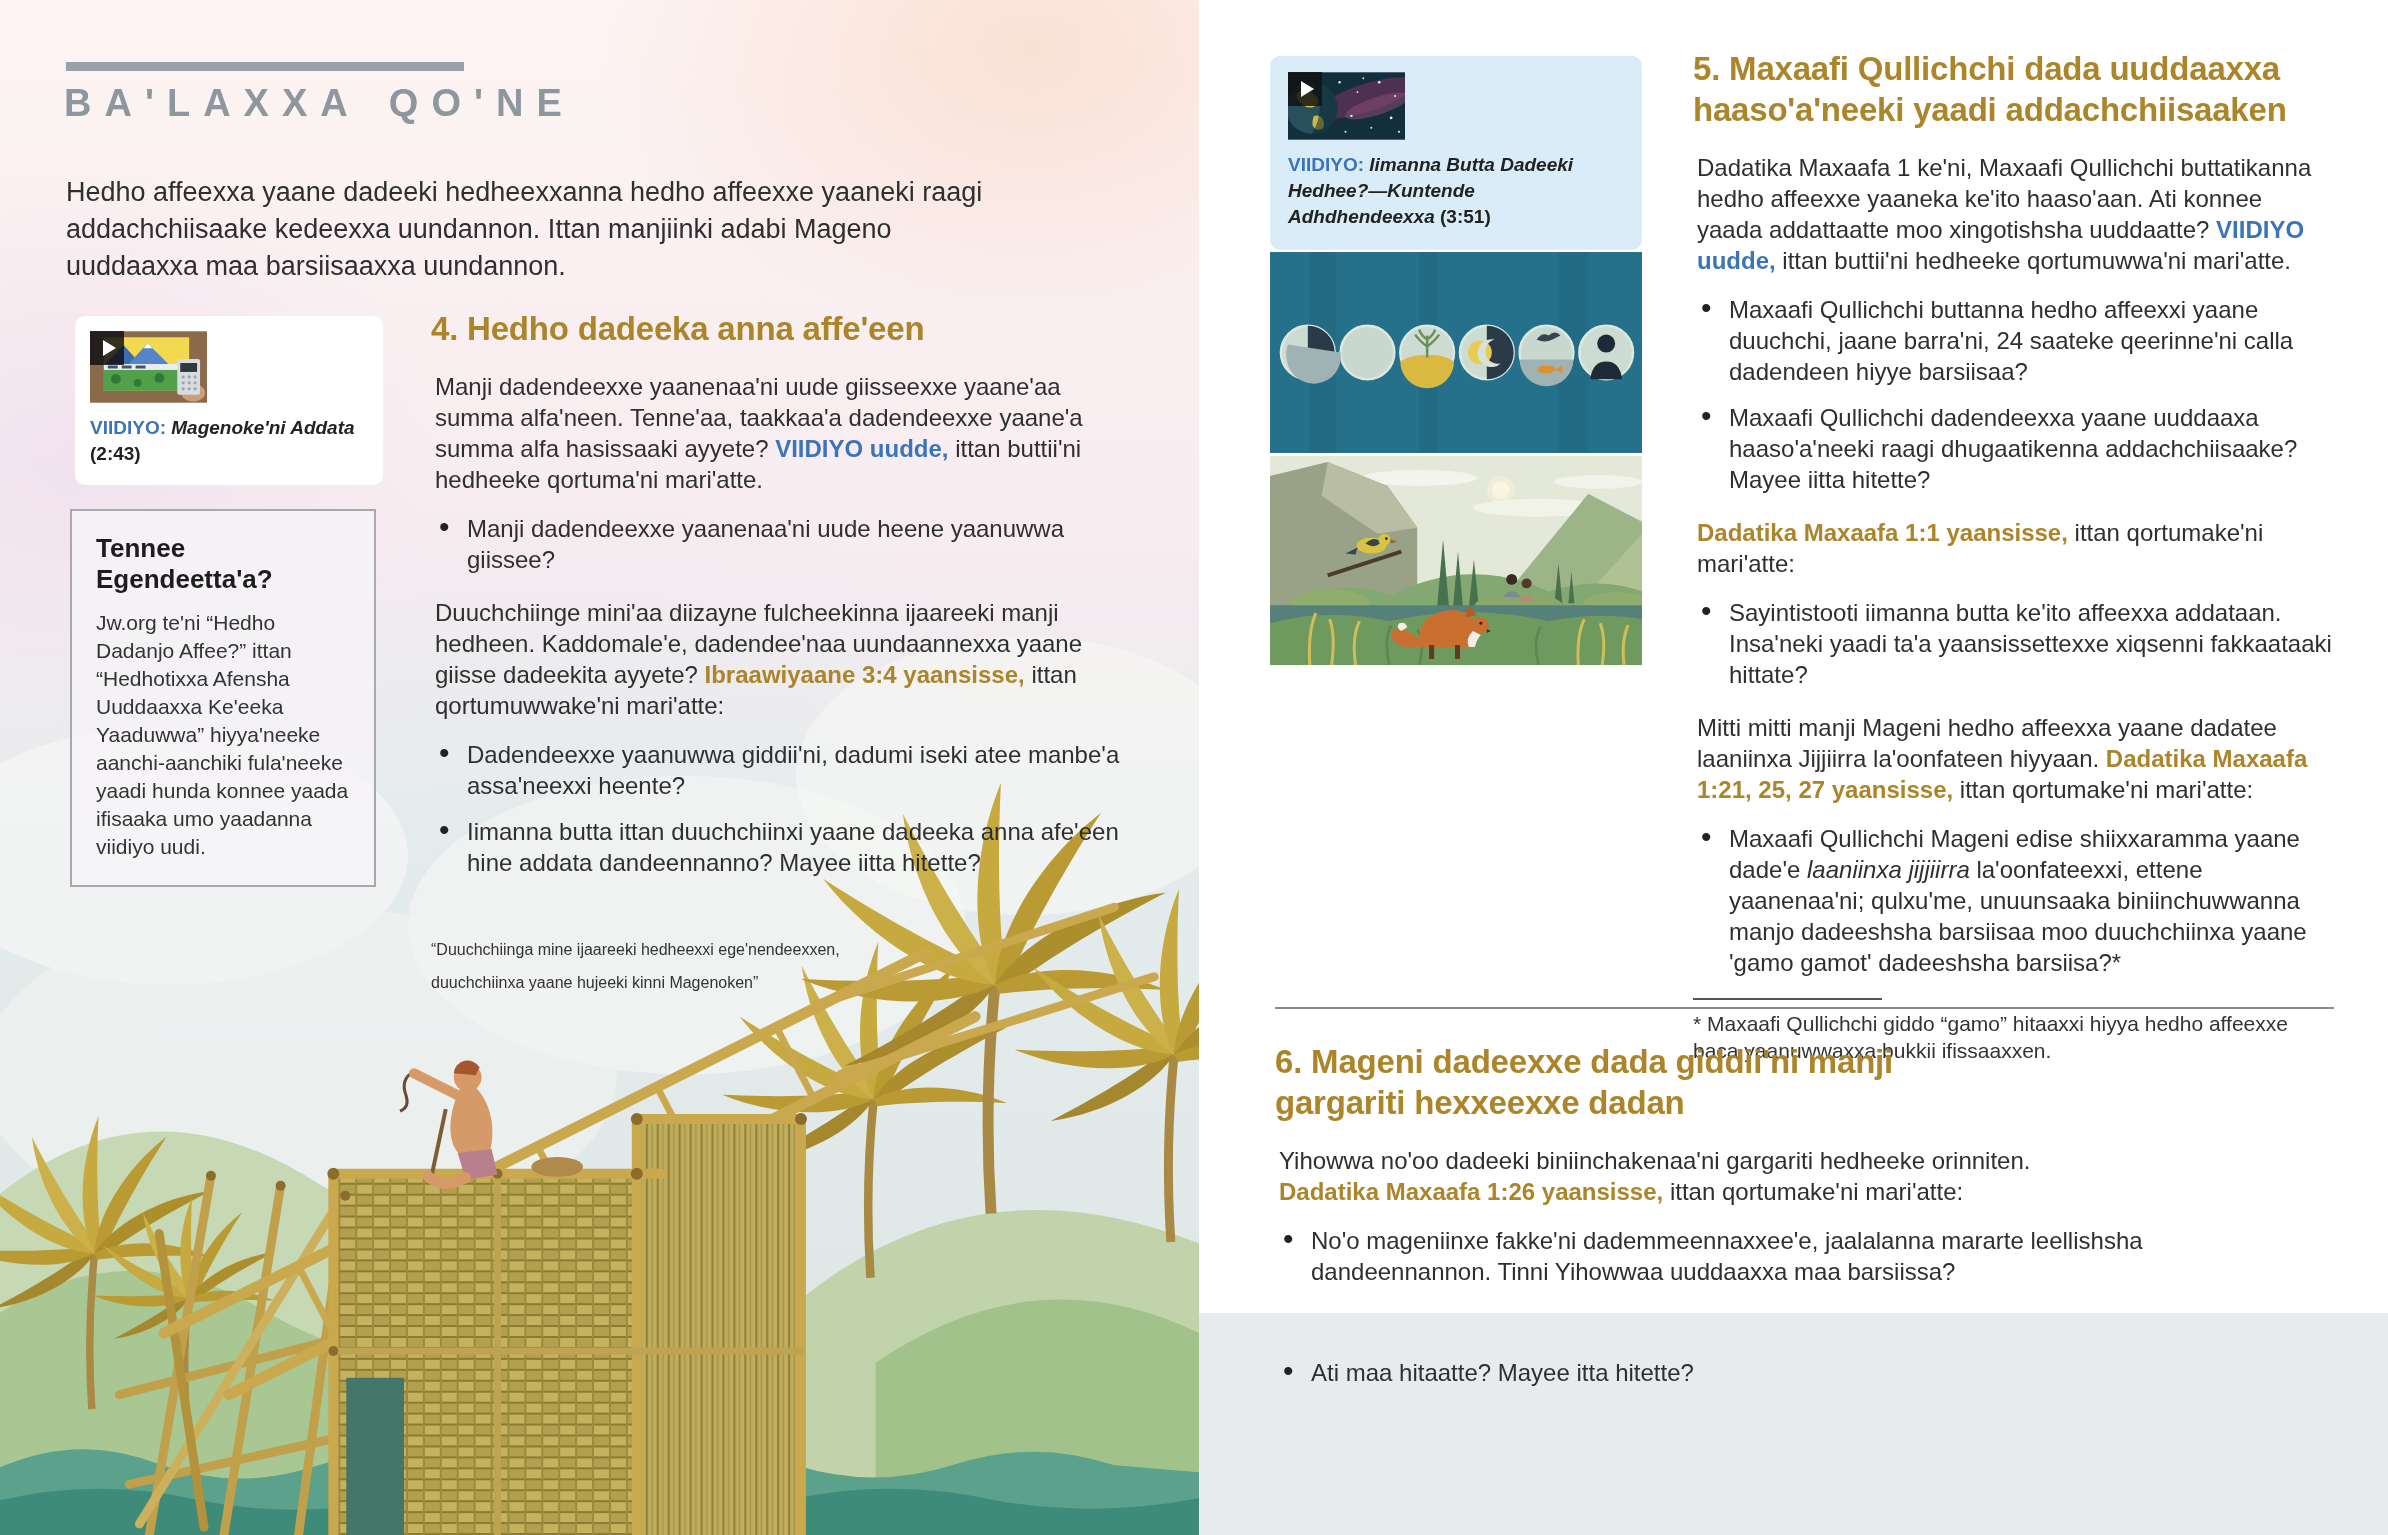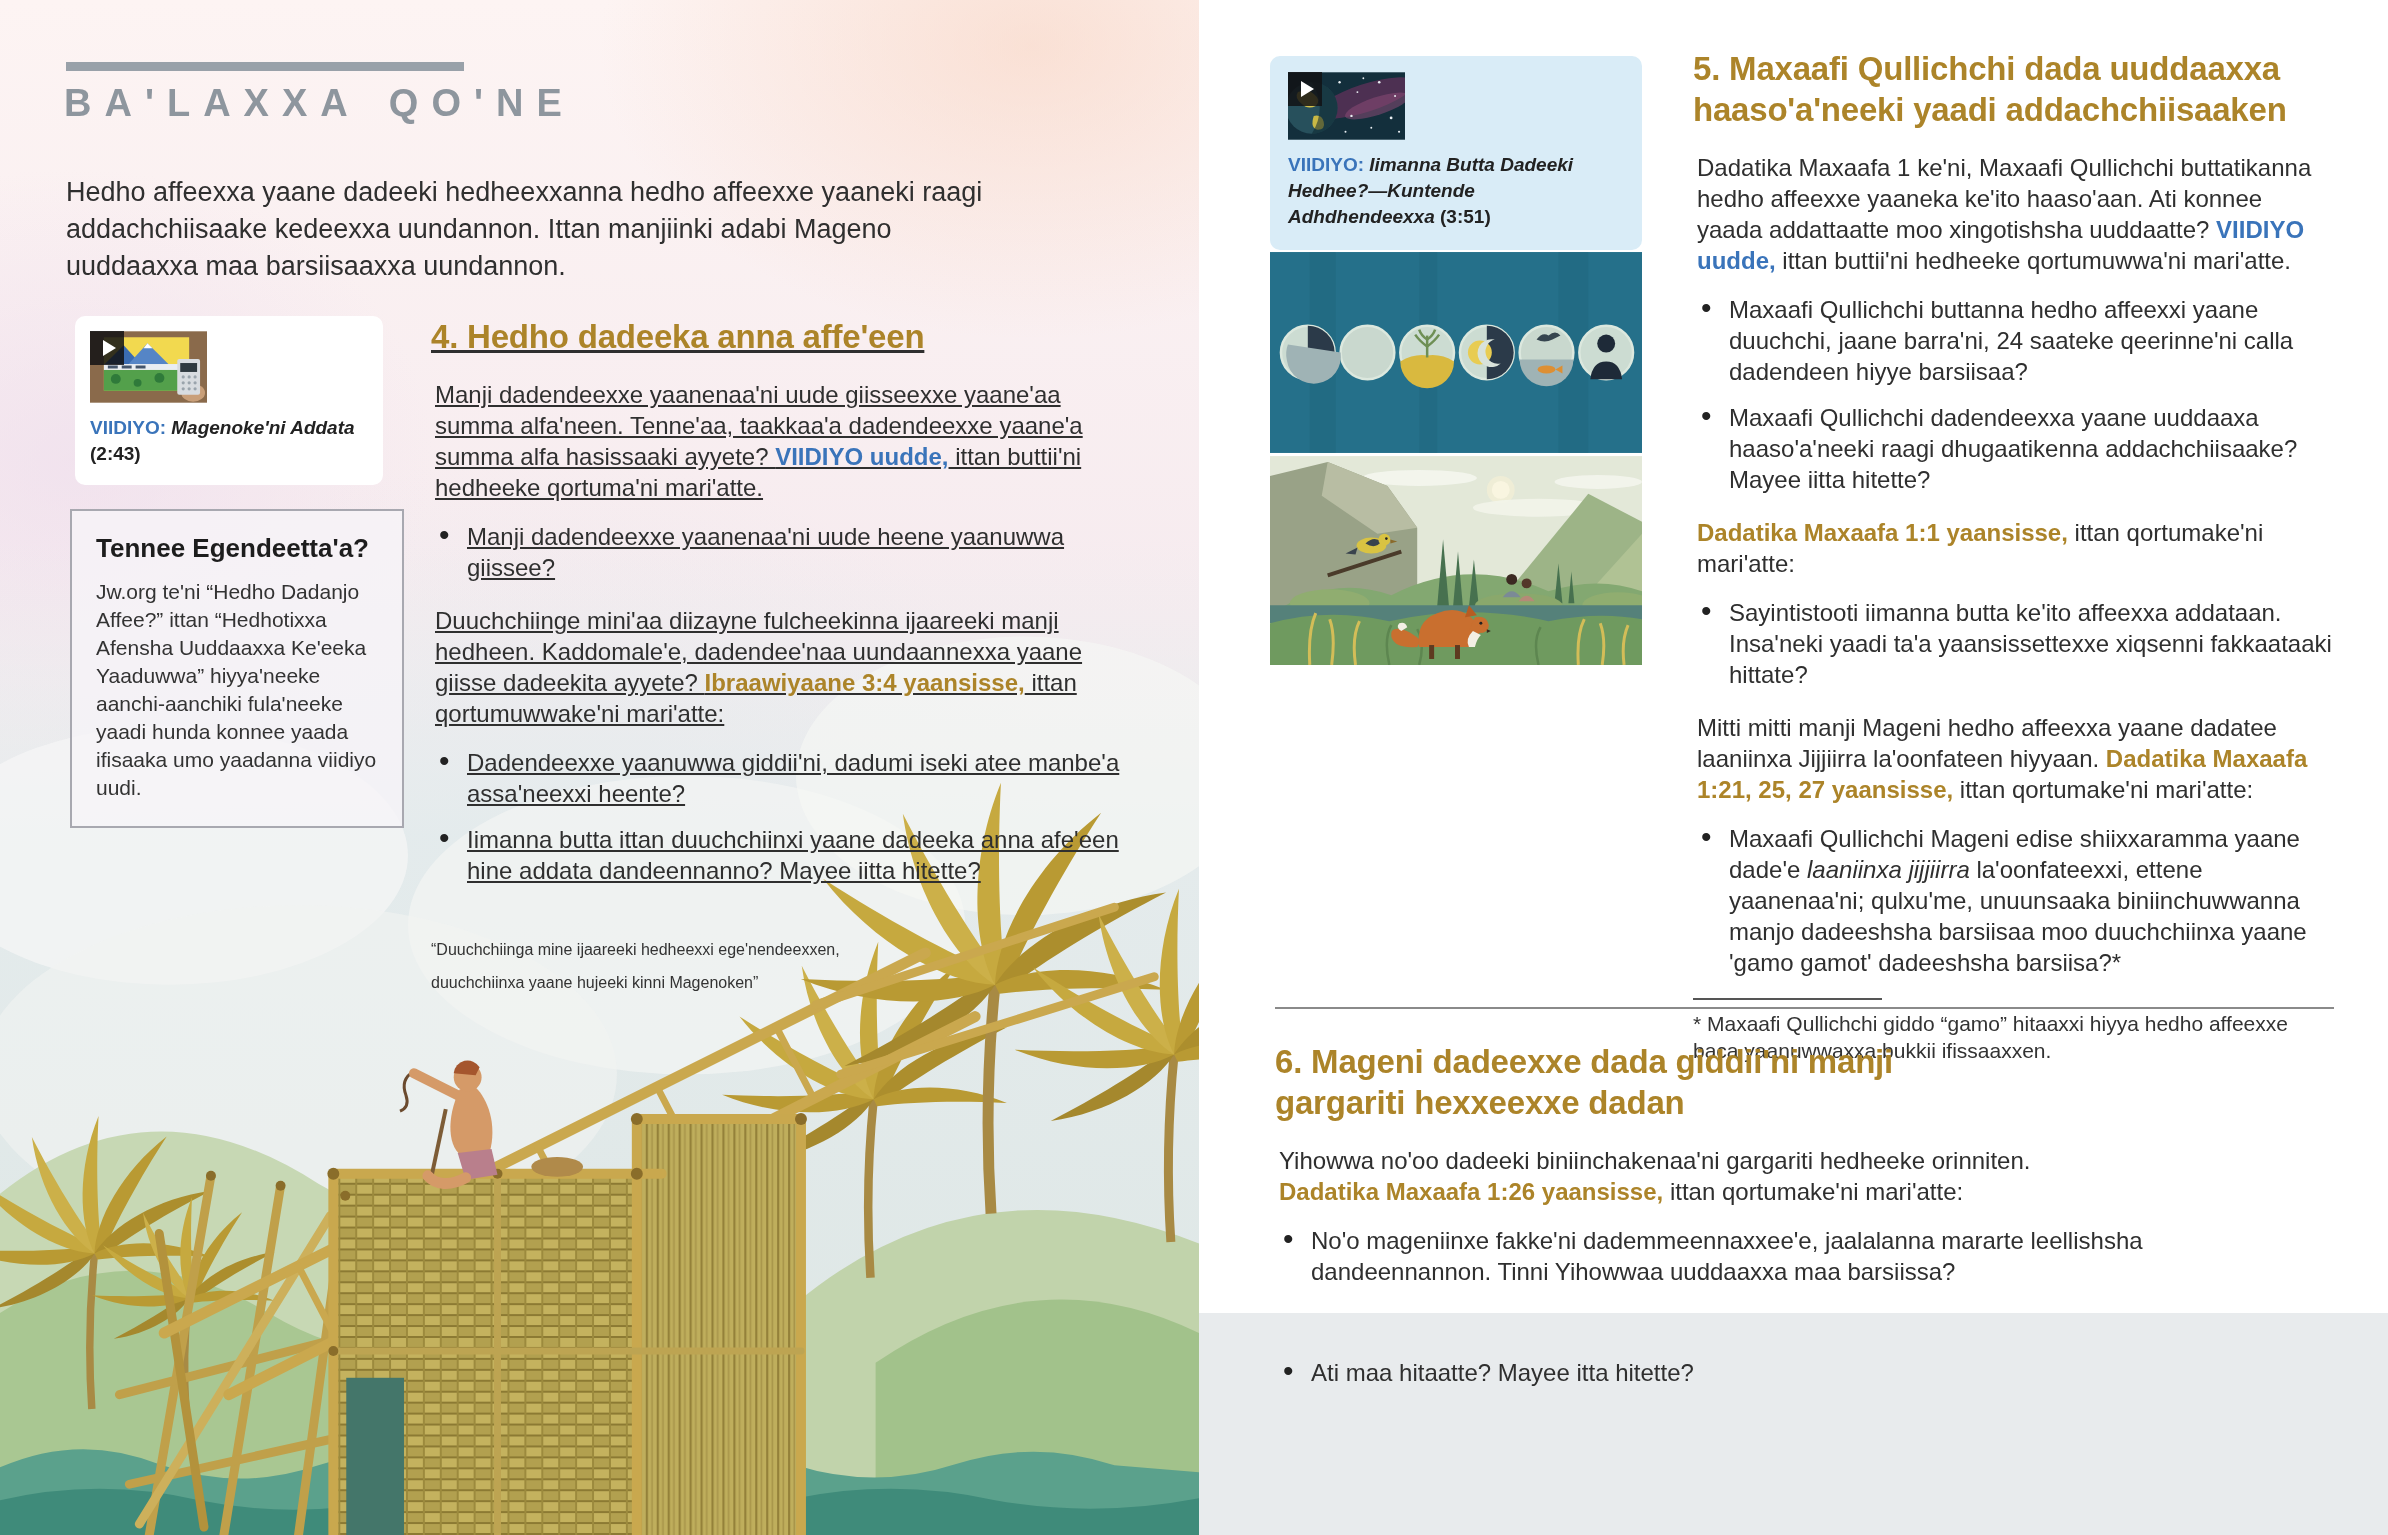--- a/index.html
+++ b/index.html
@@ -30,27 +30,27 @@
   #vc-left .thumb{height:72px;} #vc-right .thumb{height:68px;}
   .thumb svg{display:block;width:100%;height:100%;}
   .play{position:absolute;left:0;top:0;width:34px;height:34px;background:rgba(18,18,20,.85);
         display:flex;align-items:center;justify-content:center;}
   .play::after{content:"";border-left:13px solid #fff;border-top:8px solid transparent;
         border-bottom:8px solid transparent;margin-left:4px;}
   .vcap{margin:12px 0 0;font-size:19px;font-weight:bold;line-height:26px;color:#222;}
   .vlabel{color:#3a74ba;}
   .vtitle{font-style:italic;}
 
-  .side-box{position:absolute;left:70px;top:509px;width:334px;box-sizing:border-box;z-index:2;
+  .side-box{position:absolute;left:70px;top:509px;width:306px;box-sizing:border-box;z-index:2;
             border:2px solid #a8a8b0;background:rgba(246,244,247,.8);padding:22px 24px 24px;}
   .side-box h3{margin:0;font-size:26px;color:#1d1d1d;}
   .side-box p{margin:14px 0 0;font-size:21px;line-height:28px;color:#333;}
 
   .col{position:absolute;z-index:2;}
-  #s4{left:431px;top:316px;width:697px;text-decoration:underline;}
+  #s4{left:431px;top:308px;width:697px;}
   #s5{left:1693px;top:48px;width:642px;}
   #s6{left:1275px;top:1041px;width:896px;}
   h2.sec{margin:0;font-size:33px;line-height:41px;color:#ac8429;letter-spacing:-0.2px;}
   #s6 h2.sec{width:697px;}
   .col p.body{margin:22px 4px 0;font-size:24px;line-height:31px;}
   #s6 p.body{width:856px;}
   ul.bullets{list-style:none;margin:18px 0 0;padding:0;}
   ul.bullets li{position:relative;padding-left:36px;margin-top:15px;font-size:24px;line-height:31px;}
   ul.bullets li::before{content:"•";position:absolute;left:8px;top:-2px;font-size:30px;color:#222;}
   .link{color:#3a74ba;font-weight:bold;cursor:pointer;}

